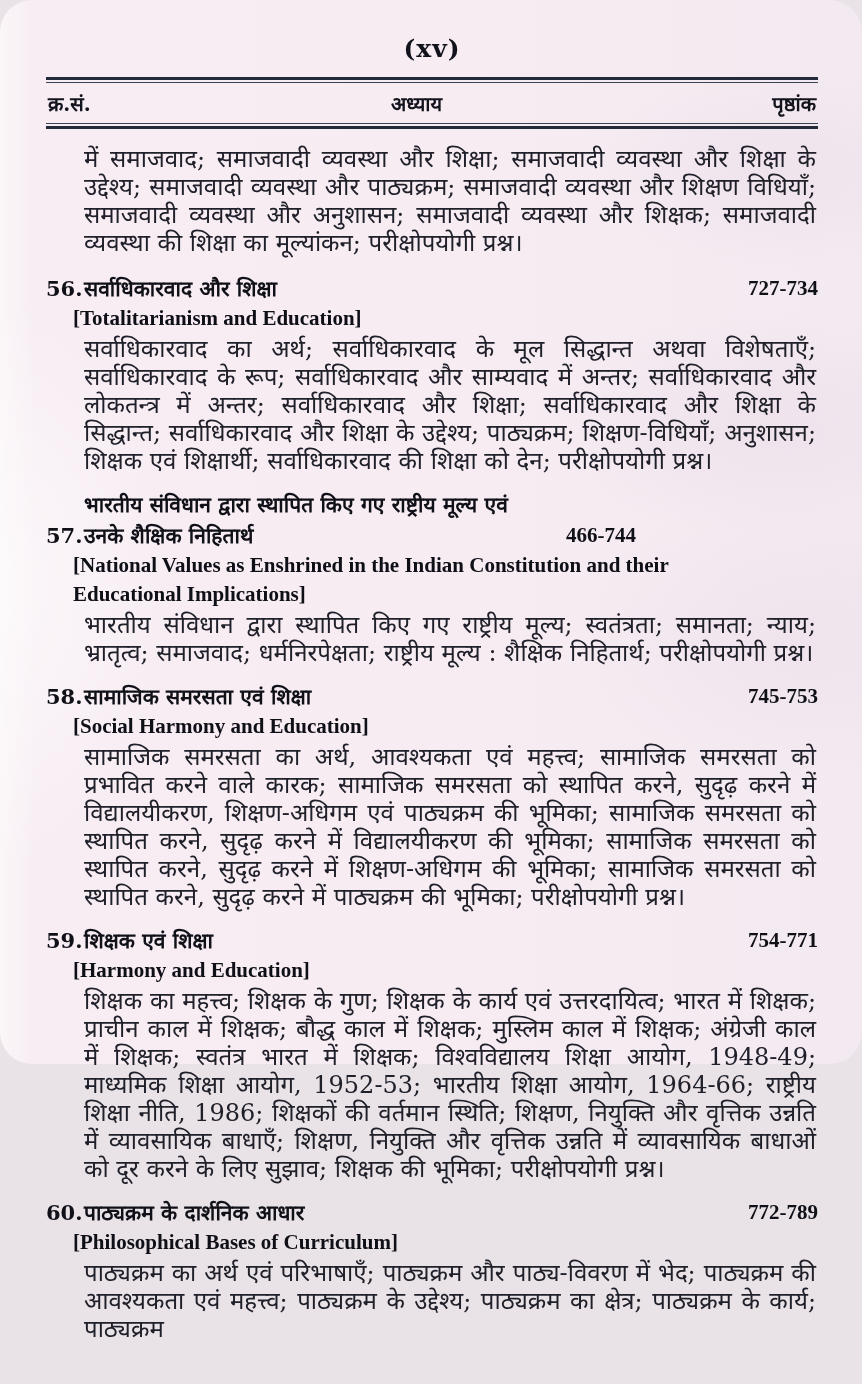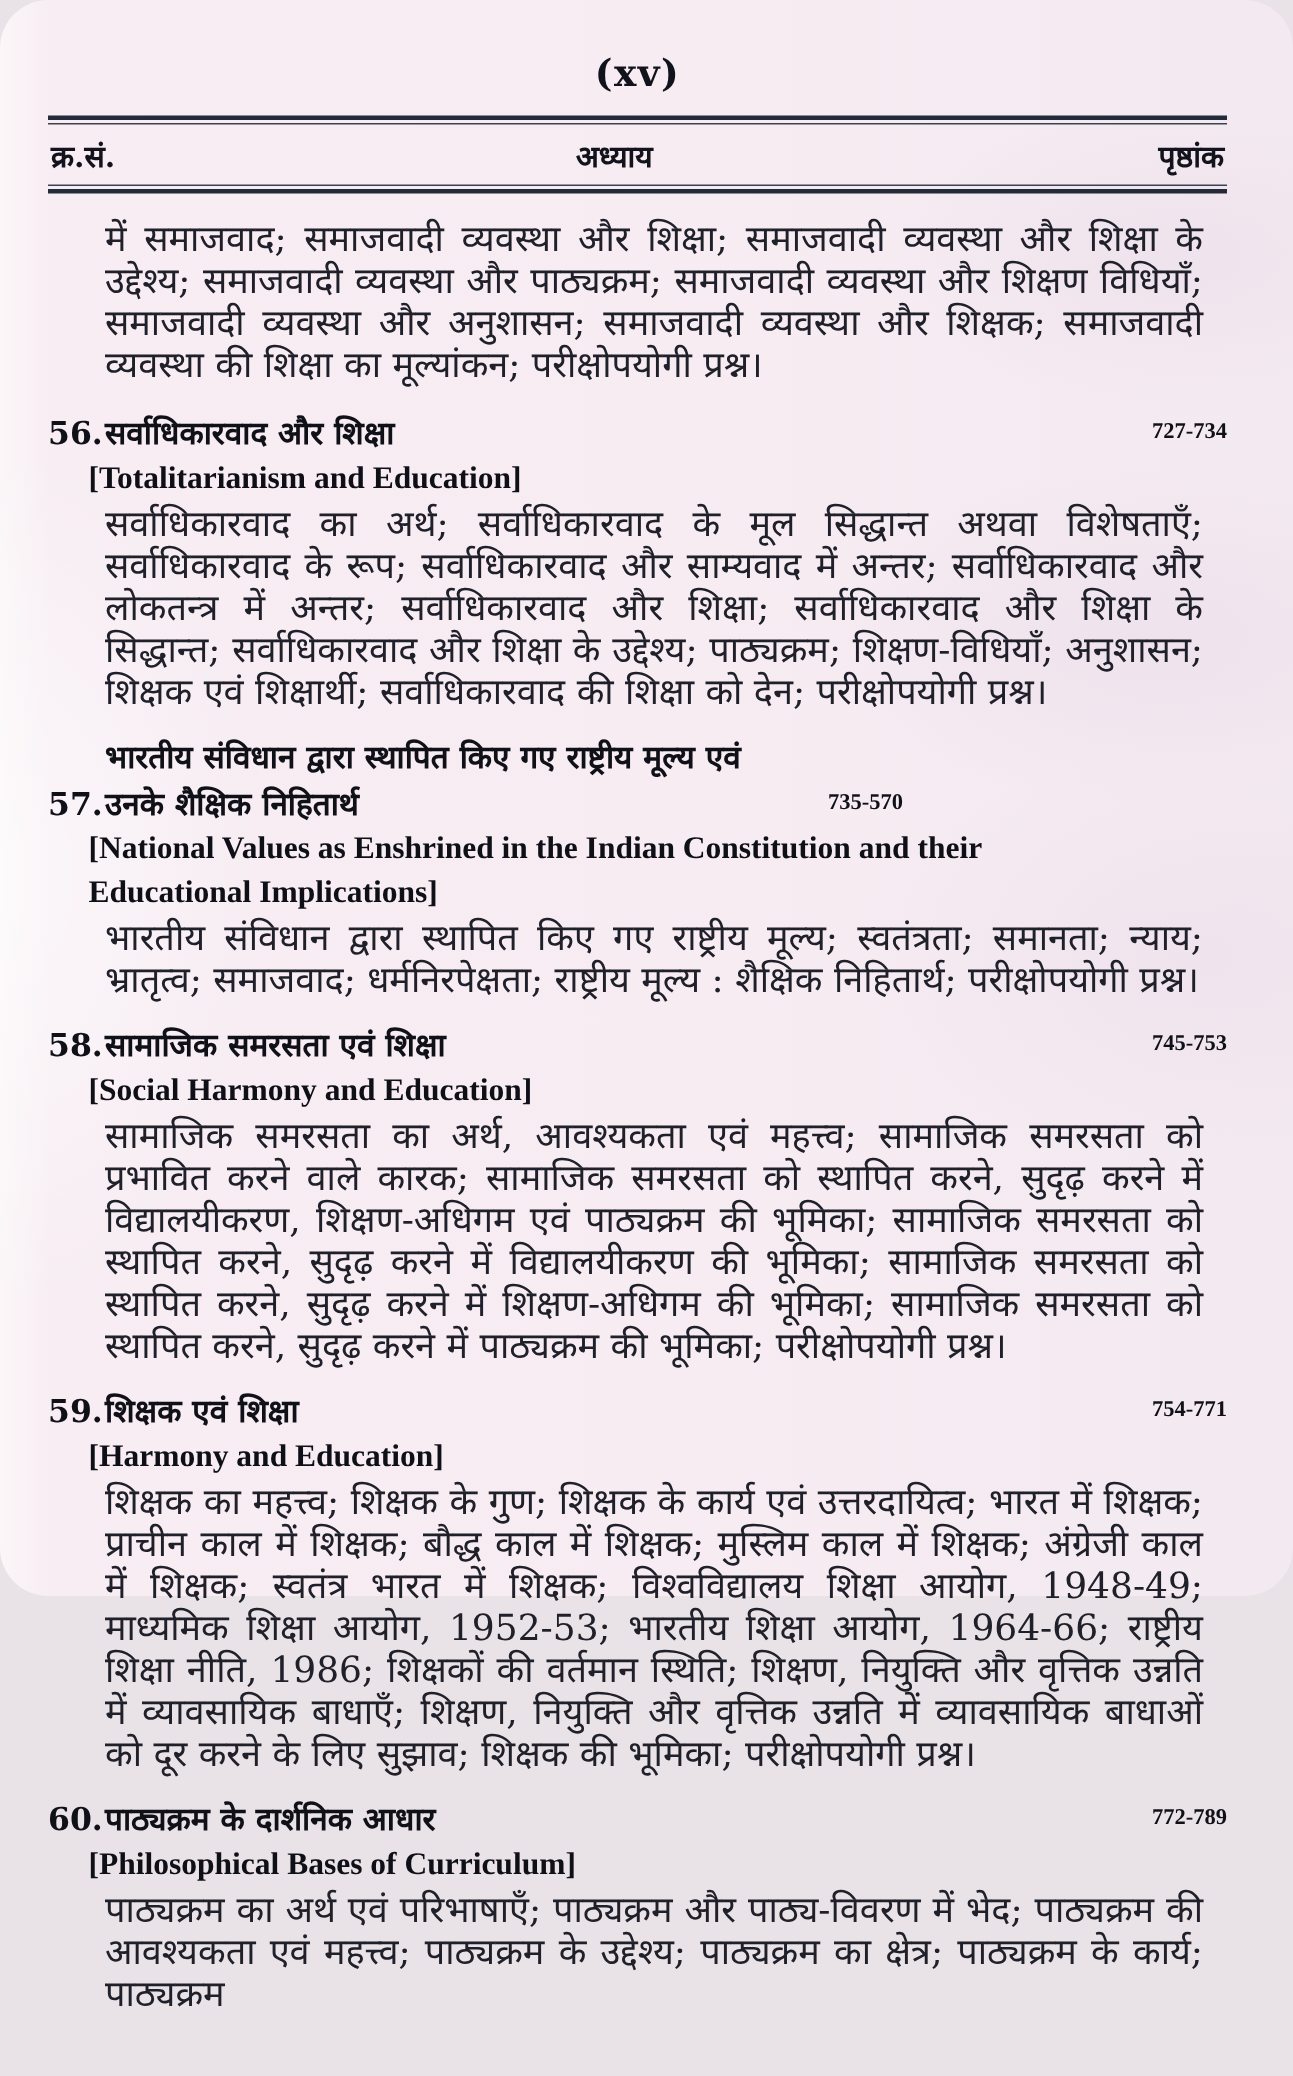--- a/index.html
+++ b/index.html
@@ -9,21 +9,21 @@
     width:862px;height:1064px;
     background:
       radial-gradient(ellipse 300px 160px at 88% 40%, rgba(190,160,200,.10), transparent 70%),
       radial-gradient(ellipse 260px 140px at 90% 16%, rgba(180,150,190,.08), transparent 70%),
       radial-gradient(ellipse 320px 200px at 92% 60%, rgba(185,155,195,.07), transparent 70%),
       radial-gradient(ellipse 240px 420px at 1% 55%, rgba(255,255,255,.55), transparent 70%),
       linear-gradient(90deg, #fbf6f8 0%, #f7edf3 4%, #f6ecf2 55%, #f3e9f0 100%);
     color:#1c1c26;
     font-family:"DejaVu Serif","Liberation Serif",serif;
     box-sizing:border-box;
-    padding:34px 44px 0 32px;
+    padding:34px 44px 0 46px;
     border-radius:32px;
   }
   .pagenum{
     text-align:center;
     font-weight:bold;
     font-size:25px;
     letter-spacing:1px;
     margin-bottom:14px;
     color:#12121c;
   }
@@ -67,21 +67,21 @@
     flex:1;
     font-weight:bold;
     font-size:21px;
     line-height:31px;
     color:#101018;
   }
   .entry-head .title.narrow{max-width:470px;}
   .entry-head .pages{
     flex:0 0 auto;
     font-weight:bold;
-    font-size:15px;
+    font-size:21px;
     line-height:31px;
     margin-left:12px;
     color:#101018;
     font-family:"Liberation Serif","DejaVu Serif",serif;
   }
   .title-en{
     margin-left:27px;
     font-family:"Liberation Serif","DejaVu Serif",serif;
     font-weight:bold;
     font-size:21px;
@@ -125,21 +125,21 @@
         <span class="pages">727-734</span>
       </div>
       <div class="title-en">[Totalitarianism and Education]</div>
       <p class="desc">सर्वाधिकारवाद का अर्थ; सर्वाधिकारवाद के मूल सिद्धान्त अथवा विशेषताएँ; सर्वाधिकारवाद के रूप; सर्वाधिकारवाद और साम्यवाद में अन्तर; सर्वाधिकारवाद और लोकतन्त्र में अन्तर; सर्वाधिकारवाद और शिक्षा; सर्वाधिकारवाद और शिक्षा के सिद्धान्त; सर्वाधिकारवाद और शिक्षा के उद्देश्य; पाठ्यक्रम; शिक्षण-विधियाँ; अनुशासन; शिक्षक एवं शिक्षार्थी; सर्वाधिकारवाद की शिक्षा को देन; परीक्षोपयोगी प्रश्न।</p>
     </div>
 
     <div class="entry">
       <div class="entry-head">
         <span class="num">57.</span>
         <span class="title narrow">भारतीय संविधान द्वारा स्थापित किए गए राष्ट्रीय मूल्य एवं उनके शैक्षिक निहितार्थ</span>
-        <span class="pages">735-570</span>
+        <span class="pages">466-744</span>
       </div>
       <div class="title-en">[National Values as Enshrined in the Indian Constitution and their Educational Implications]</div>
       <p class="desc">भारतीय संविधान द्वारा स्थापित किए गए राष्ट्रीय मूल्य; स्वतंत्रता; समानता; न्याय; भ्रातृत्व; समाजवाद; धर्मनिरपेक्षता; राष्ट्रीय मूल्य : शैक्षिक निहितार्थ; परीक्षोपयोगी प्रश्न।</p>
     </div>
 
     <div class="entry">
       <div class="entry-head">
         <span class="num">58.</span>
         <span class="title">सामाजिक समरसता एवं शिक्षा</span>
         <span class="pages">745-753</span>

